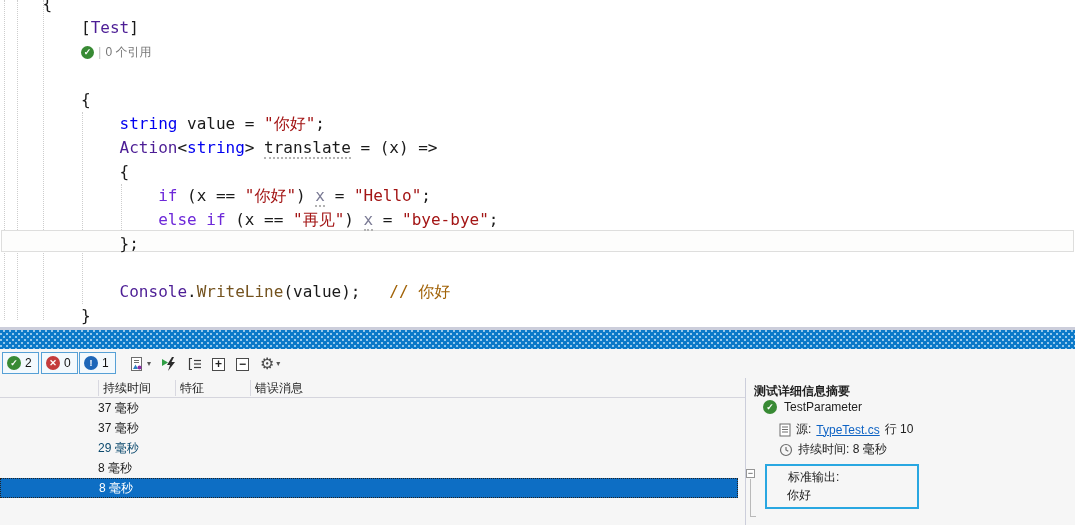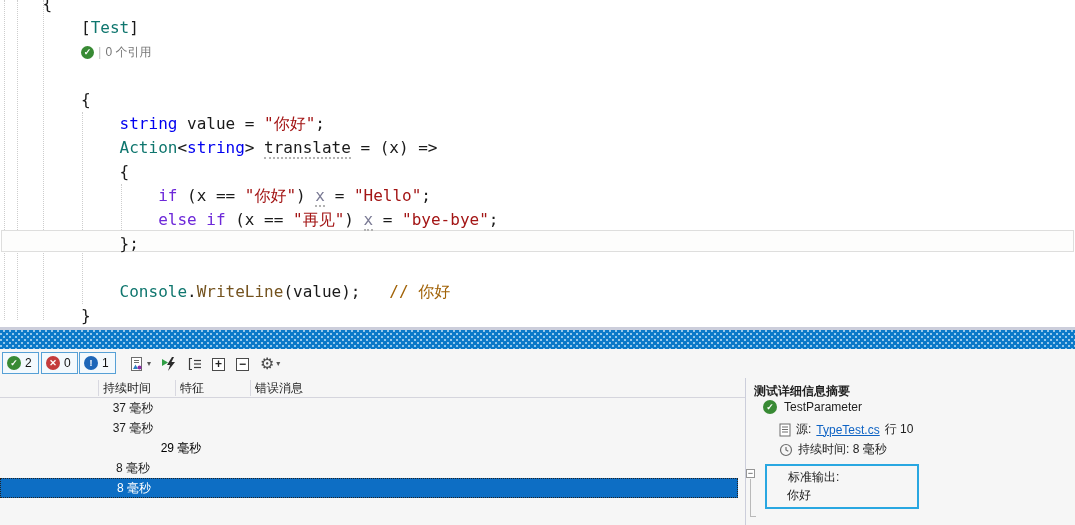--- a/index.html
+++ b/index.html
@@ -9,21 +9,21 @@
 
   
   .editor { position:absolute; left:0; top:0; width:1075px; height:327px; background:#ffffff; overflow:hidden; }
   .iguide { position:absolute; width:0; border-left:1px dotted #cdcdcd; }
   .cur-line { position:absolute; left:1px; right:1px; top:230px; height:22px; border:1px solid #dededd; background:#fdfdfc; }
   .code-area { position:absolute; left:4px; top:0; right:0; bottom:0; }
   .cl { position:absolute; left:0; white-space:pre; font-family:"DejaVu Sans Mono","Liberation Mono",monospace; font-size:16px; line-height:24px; height:24px; }
   .tk-plain { color:#1a1a1a; }
   .tk-kw    { color:#0000f0; }
   .tk-ctrl  { color:#6d28d9; }
-  .tk-type  { color:#0f766e; }
+  .tk-type  { color:#4c1d95; }
   .tk-str   { color:#a31515; }
   .tk-cm    { color:#a16207; }
   .tk-meth  { color:#74531f; }
   .tk-und   { color:#1a1a1a; border-bottom:2px dotted #b3b3b3; }
   .tk-ref   { color:#7b7b95; border-bottom:2px dotted #b3b3b3; }
   .codelens { font-size:12px; line-height:24px; color:#777; display:flex; align-items:center; gap:4px; padding-left:77px; font-family:"Liberation Sans",sans-serif; }
   .cl-check { display:inline-flex; width:13px; height:13px; border-radius:50%; background:#388a34; color:#fff; font-size:9px; align-items:center; justify-content:center; font-weight:bold; }
   .cl-sep { color:#c8c8c8; font-size:13px; }
 
   
@@ -50,22 +50,22 @@
   .dblbox::before { content:""; position:absolute; top:-4px; left:2px; width:13px; height:13px; border:1px solid #4a4a4a; background:transparent; z-index:-1; }
   .gear { font-size:16px; color:#4a4a4a; line-height:16px; }
 
   
   .grid { position:absolute; left:0; top:29px; width:745px; height:147px; background:#f6f6f6; }
   .ghead { position:absolute; left:0; top:0; width:745px; height:20px; border-bottom:1px solid #d5d5dd; }
   .ghead .hlbl { position:absolute; top:2px; font-size:12px; color:#1e1e1e; }
   .hsep { position:absolute; top:2px; height:16px; width:0; border-left:1px solid #d8d8e0; }
   .rows { position:absolute; left:0; top:20px; width:745px; }
   .row { position:relative; width:738px; height:20px; font-size:12px; color:#1e1e1e; }
-  .row .cell-duration { position:absolute; left:98px; width:70px; top:0; height:20px; line-height:20px; text-align:center; }
-  .row.dim { color:#000000;margin-left:48px; }
+  .row .cell-duration { position:absolute; left:98px; width:70px; top:0; height:20px; line-height:20px; text-align:left; }
+  .row.dim { color:#0c4a6e; }
   .row.sel { background:#0d6ec4; color:#fff; border:1px dotted #222; }
   .row.sel .cell-duration { line-height:18px; }
 
   .vsep { position:absolute; left:745px; top:29px; width:1px; height:147px; background:#cccedb; }
 
   
   .details { position:absolute; left:746px; top:29px; width:329px; height:147px; background:#f6f6f6; font-size:12px; color:#1e1e1e; }
   .d-title { position:absolute; left:8px; top:5px; font-weight:bold; }
   .d-test { position:absolute; left:17px; top:22px; display:flex; align-items:center; gap:7px; }
   .chk-circ { width:14px; height:14px; border-radius:50%; background:#388a34; color:#fff; font-size:9px; font-weight:bold; display:flex; align-items:center; justify-content:center; }

